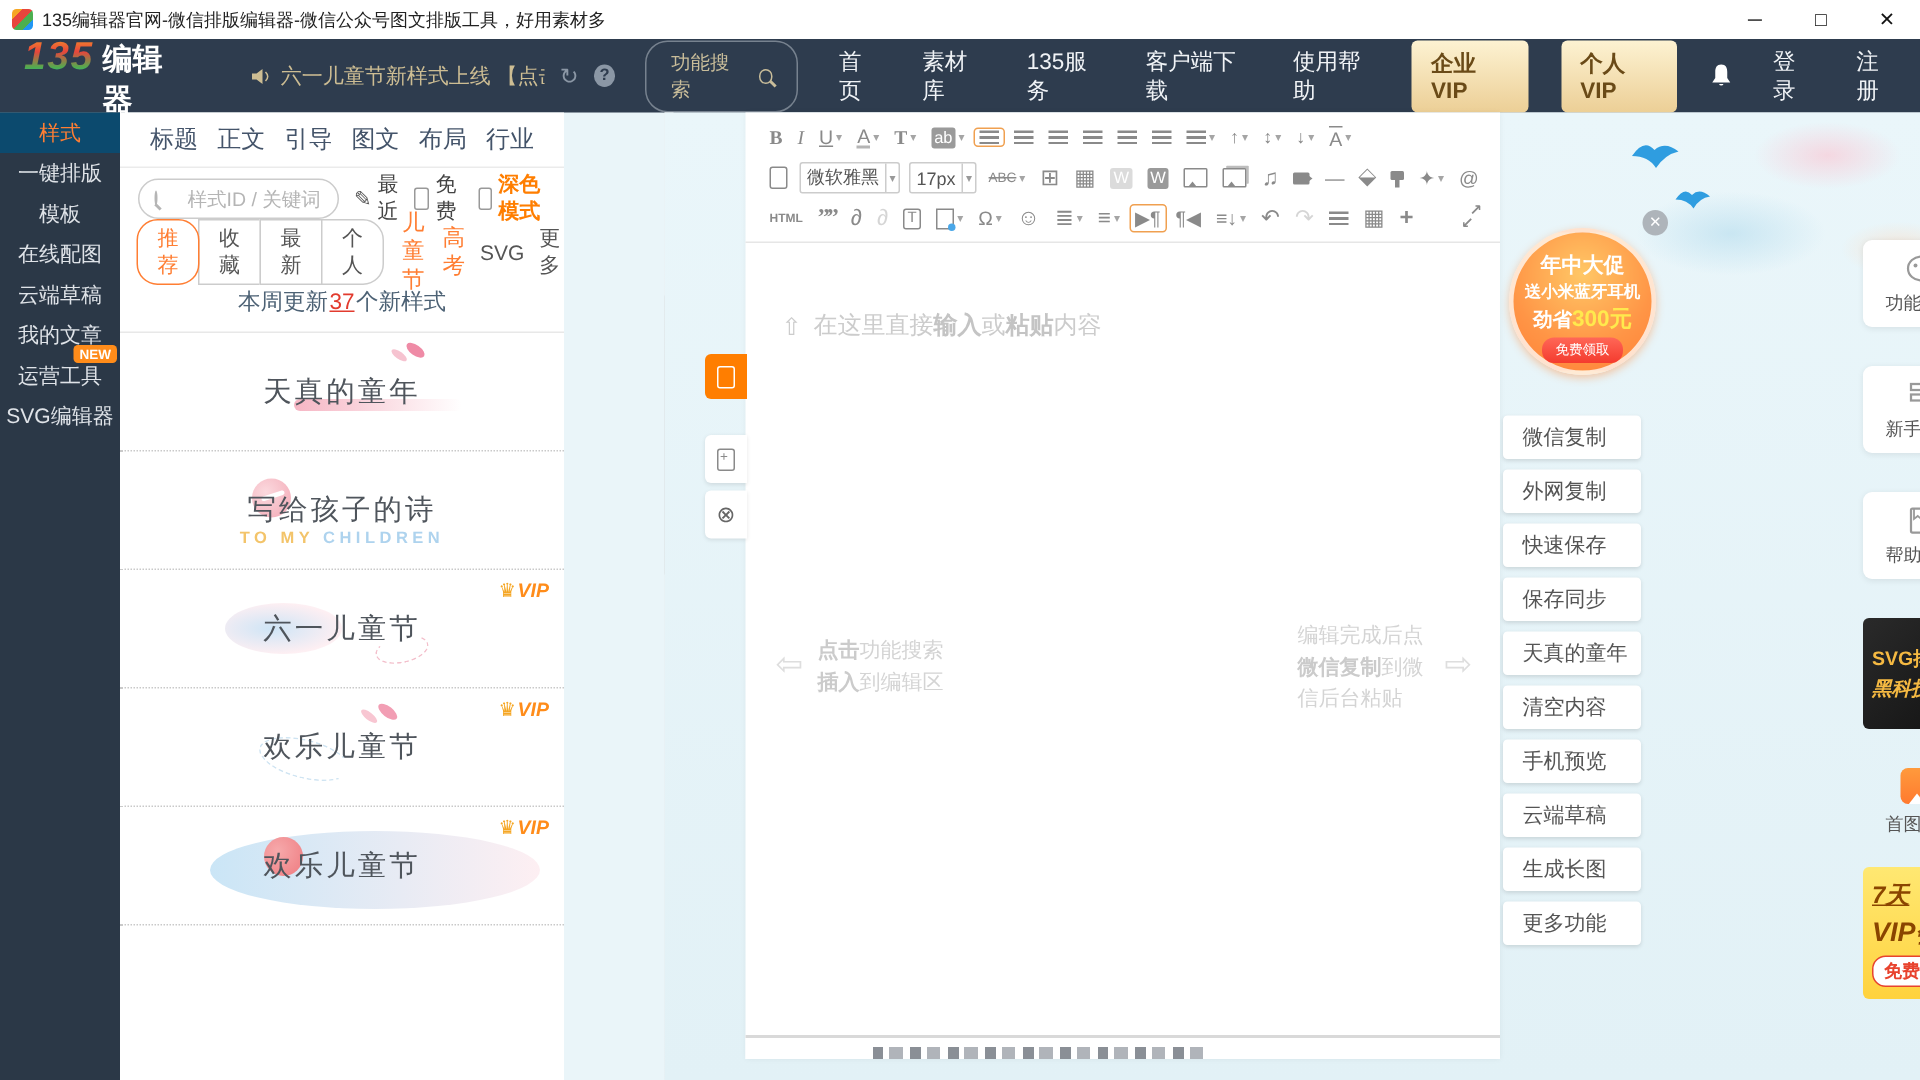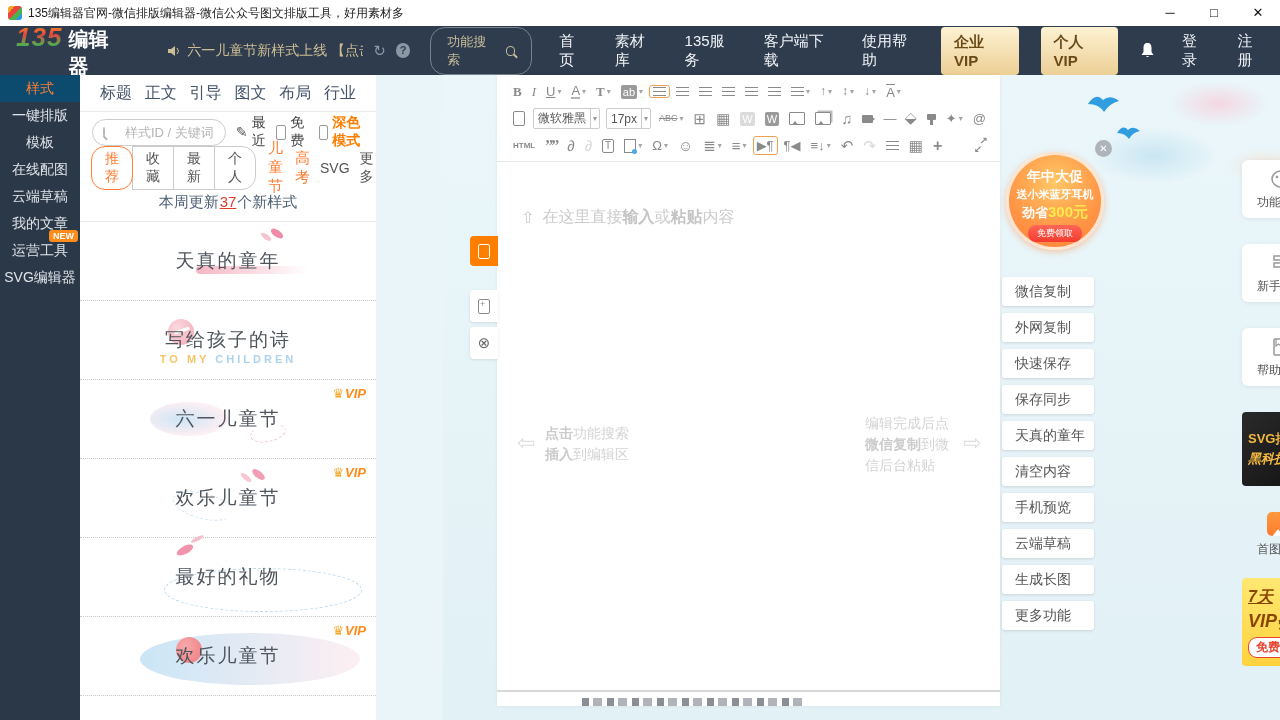--- a/index.html
+++ b/index.html
@@ -305,24 +305,20 @@
         <div class="sitem d3">
           <div class="decor"></div>
           <span class="vip"><span class="crown">♛</span>VIP</span>
           <span class="stitle">六一儿童节</span>
         </div>
         <div class="sitem d4">
           <div class="decor"></div>
           <span class="vip"><span class="crown">♛</span>VIP</span>
           <span class="stitle">欢乐儿童节</span>
         </div>
-        <div class="sitem d5">
-          <div class="decor"></div>
-          <span class="stitle">最好的礼物</span>
-        </div>
         <div class="sitem d6">
           <div class="decor"></div>
           <span class="vip"><span class="crown">♛</span>VIP</span>
           <span class="stitle">欢乐儿童节</span>
         </div>
       </div>
   </div>
   <div id="scrolltrack">
       <div id="scrollthumb"></div>
     </div>

